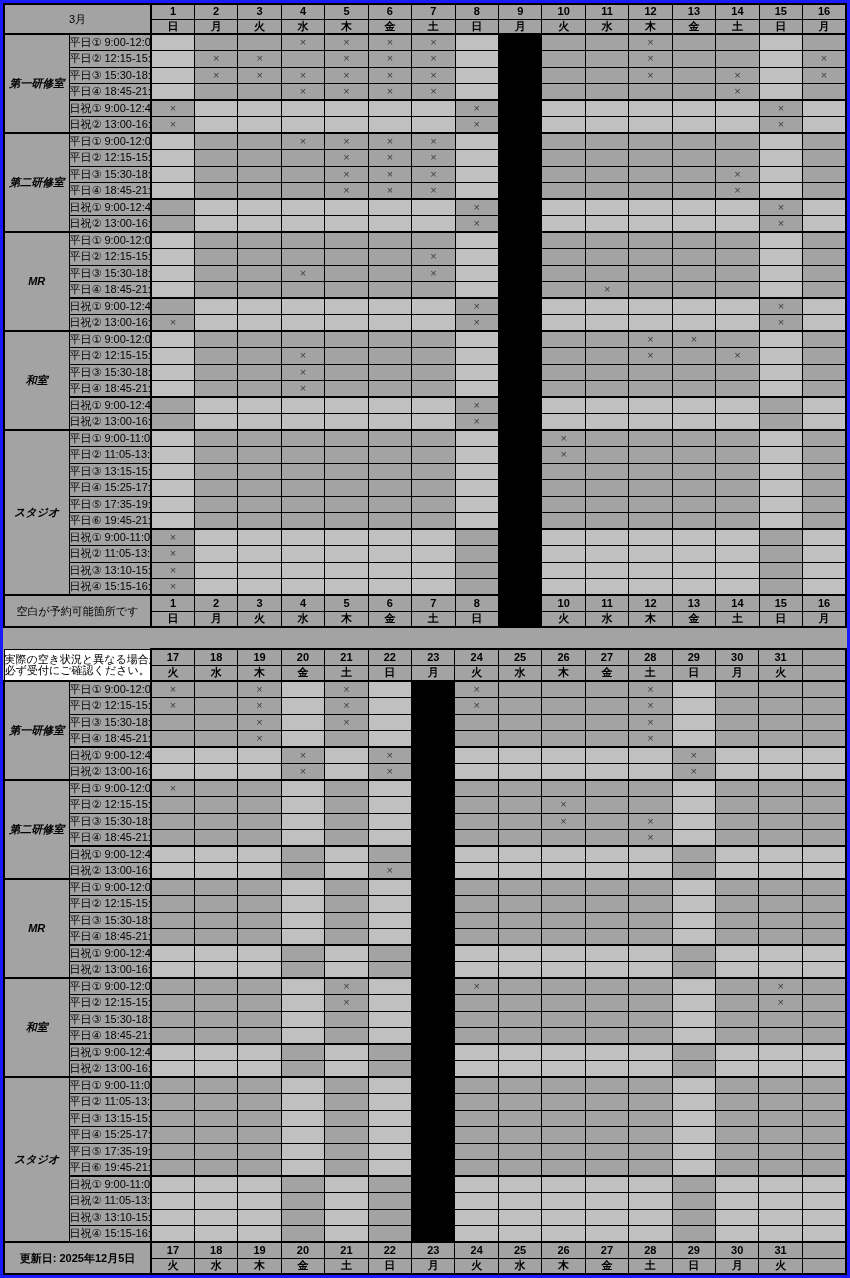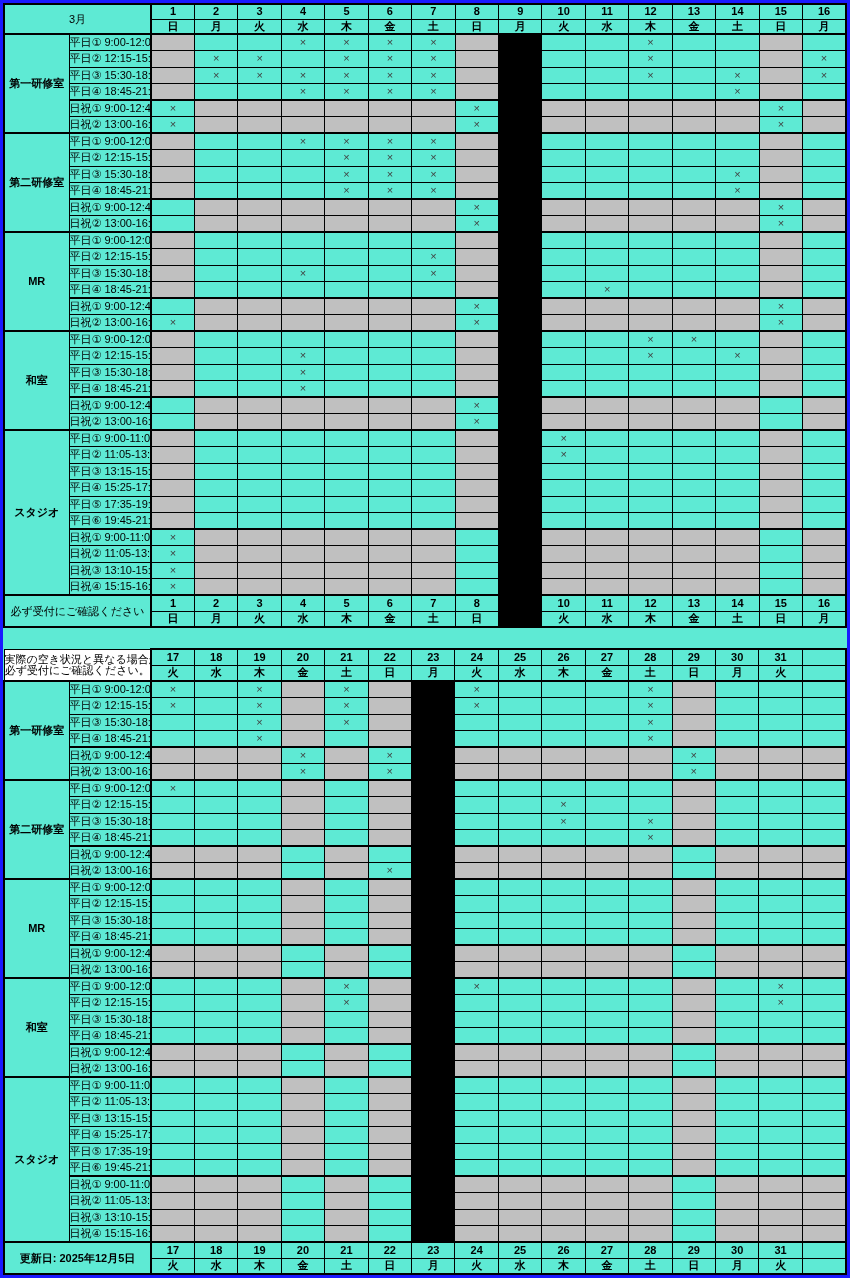--- a/index.html
+++ b/index.html
@@ -1,21 +1,21 @@
 <!DOCTYPE html>
 <html style="--grid: #000000; --gray: #c0c0c0; --black: #000000; --frame: #1a1aff; --mark: #3f3f3f;"><head>
 <meta charset="utf-8">
 <style>
   html,body{margin:0;padding:0;background:#fff;}
   .sheet{
     position:relative;
     width:850px;height:1278px;
     box-sizing:border-box;
     border:3px solid var(--frame,#1a1aff);
-    background:#5eead4;
+    background:#a3a3a3;
     font-family:"Liberation Sans","DejaVu Sans",sans-serif;
     color:#000;
     overflow:hidden;
   }
   table.cal{
     border-collapse:collapse;
     table-layout:fixed;
     width:100%;
   }
   table.cal td{
@@ -31,21 +31,21 @@
   }
   tr{height:16.5px;}
   .t0 .hrow{height:15px;}
   .t1 .hrow{height:16px;}
   .frow{height:16px;}
   td.gray{background:var(--gray,#c0c0c0);border:0.5px solid var(--gray,#c0c0c0);}
   td.black{background:var(--black,#000);}
   td.markcell{color:var(--mark,#3f3f3f);font-size:11px;}
   td.dnum{font-weight:bold;font-size:11px;}
   td.dow{font-weight:bold;font-size:12px;}
-  td.room{font-weight:bold;font-size:11px;letter-spacing:0;}
+  td.room{font-weight:bold;font-size:11px;letter-spacing:0;font-style:italic;}
   td.slot{text-align:left;padding-left:3px;font-size:10px;white-space:pre;}
   td.title-cell{font-size:21px;text-align:center;vertical-align:middle;}
   td.title-cell .month-suffix{font-size:11px;}
   td.legend-cell{font-size:10.5px;}
   td.updated-cell{font-size:11px;font-weight:bold;}
   td.notes-cell{font-size:10px;line-height:1.55;text-align:center;}
   td.noborder{border:none;background:#fff;}
   
   td.bT2{border-top:2px solid var(--grid,#000) !important;}
   td.bB2{border-bottom:2px solid var(--grid,#000) !important;}
@@ -762,21 +762,21 @@
             <td class="black"></td>
             <td class="gray"></td>
             <td class="gray"></td>
             <td class="gray"></td>
             <td class="gray"></td>
             <td class="gray"></td>
             <td></td>
             <td class="gray bR2"></td>
           </tr>
           <tr class="frow">
-            <td class="legend-cell bL2 bT2 bB2" colspan="2" rowspan="2">必ず受付にご確認ください</td>
+            <td class="legend-cell bL2 bT2 bB2" colspan="2" rowspan="2">空白が予約可能箇所です</td>
             <td class="dnum bT2 bL2">1</td>
             <td class="dnum bT2">2</td>
             <td class="dnum bT2">3</td>
             <td class="dnum bT2">4</td>
             <td class="dnum bT2">5</td>
             <td class="dnum bT2">6</td>
             <td class="dnum bT2">7</td>
             <td class="dnum bT2">8</td>
             <td class="black bT2"></td>
             <td class="dnum bT2">10</td>

